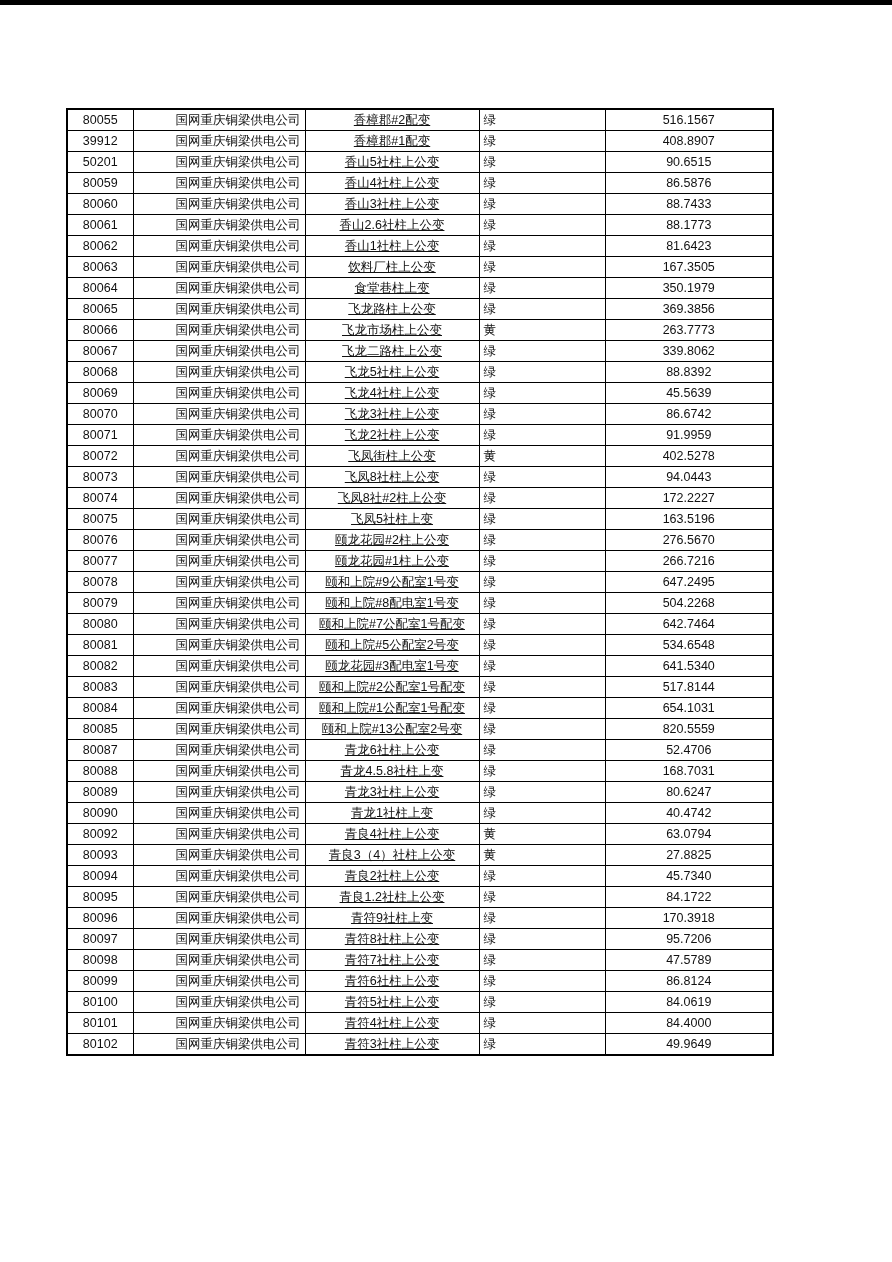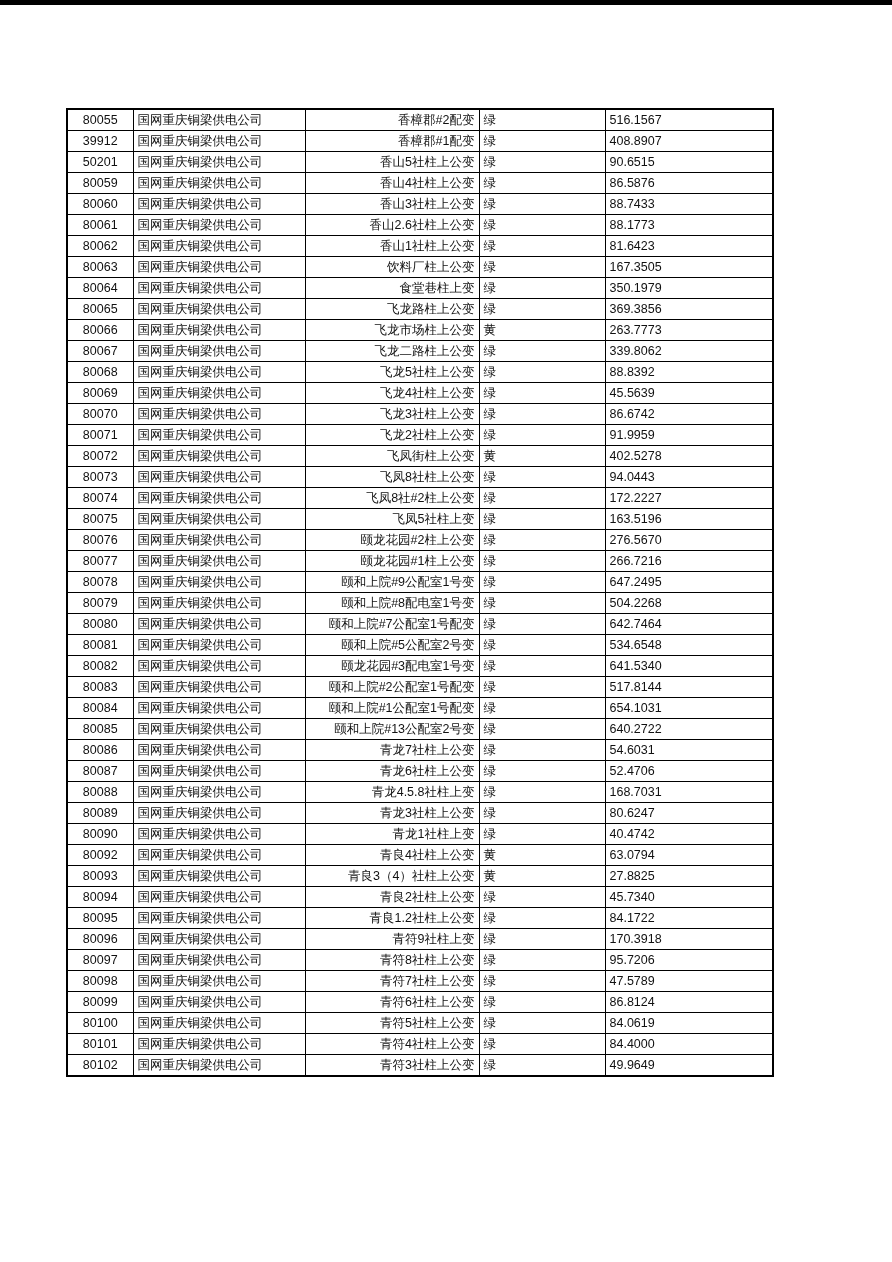--- a/index.html
+++ b/index.html
@@ -37,24 +37,24 @@
     border: 1px solid #000000;
     height: 20.4px;
     font-size: 12.5px;
     line-height: 20px;
     color: #111111;
     padding: 0 4px;
     white-space: nowrap;
     overflow: hidden;
   }
   td.col-id     { text-align: center; }
-  td.col-company{ text-align: left; }
-  td.col-name   { text-align: right; }
+  td.col-company{ text-align: right; }
+  td.col-name   { text-align: center; text-decoration: underline; }
   td.col-status { text-align: left; }
-  td.col-value  { }
+  td.col-value  { text-align: center; }
   col.w-id      { width: 66px; }
   col.w-company { width: 172px; }
   col.w-name    { width: 174px; }
   col.w-status  { width: 126px; }
   col.w-value   { width: 168px; }
 </style>
 </head>
 <body>
 
 <div class="top-bar"></div>
@@ -270,28 +270,21 @@
           <td class="col-company">国网重庆铜梁供电公司</td>
           <td class="col-name">颐和上院#1公配室1号配变</td>
           <td class="col-status">绿</td>
           <td class="col-value">654.1031</td>
         </tr>
         <tr>
           <td class="col-id">80085</td>
           <td class="col-company">国网重庆铜梁供电公司</td>
           <td class="col-name">颐和上院#13公配室2号变</td>
           <td class="col-status">绿</td>
-          <td class="col-value">640.2722</td>
-        </tr>
-        <tr>
-          <td class="col-id">80086</td>
-          <td class="col-company">国网重庆铜梁供电公司</td>
-          <td class="col-name">青龙7社柱上公变</td>
-          <td class="col-status">绿</td>
-          <td class="col-value">54.6031</td>
+          <td class="col-value">820.5559</td>
         </tr>
         <tr>
           <td class="col-id">80087</td>
           <td class="col-company">国网重庆铜梁供电公司</td>
           <td class="col-name">青龙6社柱上公变</td>
           <td class="col-status">绿</td>
           <td class="col-value">52.4706</td>
         </tr>
         <tr>
           <td class="col-id">80088</td>

